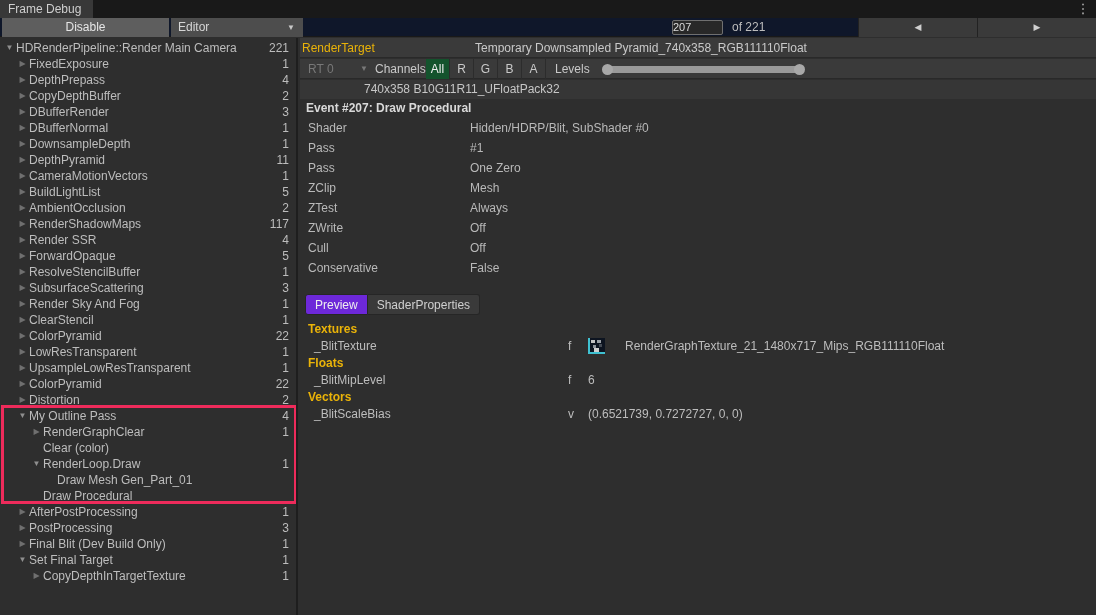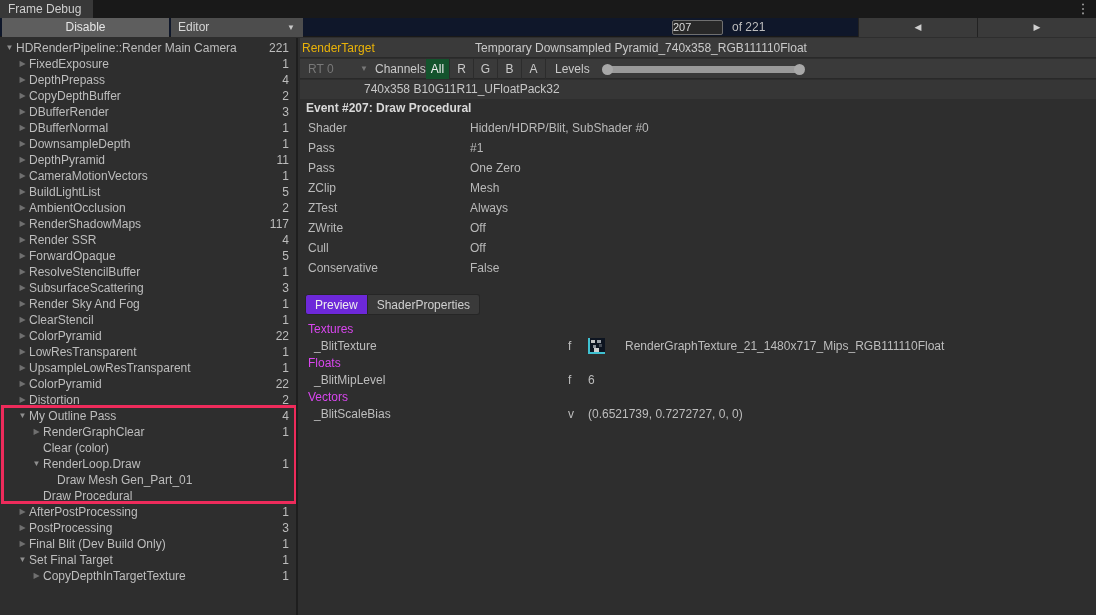--- a/index.html
+++ b/index.html
@@ -71,21 +71,21 @@
   .prop-row .pval  { position:absolute; left:170px; color:#b9b9b9; }
   
   .tabs { position:absolute; left:5px; top:256px; height:21px; display:flex; }
   .tab { height:21px; line-height:20px; padding:0 9px; background:#3a3a3a; color:#cfcfcf;
          border:1px solid #262626; border-left:none; cursor:pointer; }
   .tab:first-child { border-left:1px solid #262626; border-radius:3px 0 0 3px; }
   .tab:last-child { border-radius:0 3px 3px 0; }
   .tab.active { background:#6d28d9; color:#eeeeee; }
   
   .shader-props { position:absolute; left:0; top:283px; width:796px; }
-  .sp-header { height:16px; line-height:16px; padding-left:8px; font-weight:normal; color:#d946ef; }
+  .sp-header { height:16px; line-height:16px; padding-left:8px; font-weight:bold; color:#eab308; }
   .sp-row { height:18px; line-height:18px; position:relative; }
   .sp-row .spname { position:absolute; left:14px; color:#bdbdbd; }
   .sp-row .spflag { position:absolute; left:268px; color:#bdbdbd; }
   .sp-row .spval  { position:absolute; left:288px; color:#bdbdbd; }
   .sp-row .spval.with-thumb { left:325px; }
   .sp-thumb { position:absolute; left:288px; top:1px; width:17px; height:16px; cursor:pointer; }
 </style>
 </head>
 <body>
 

